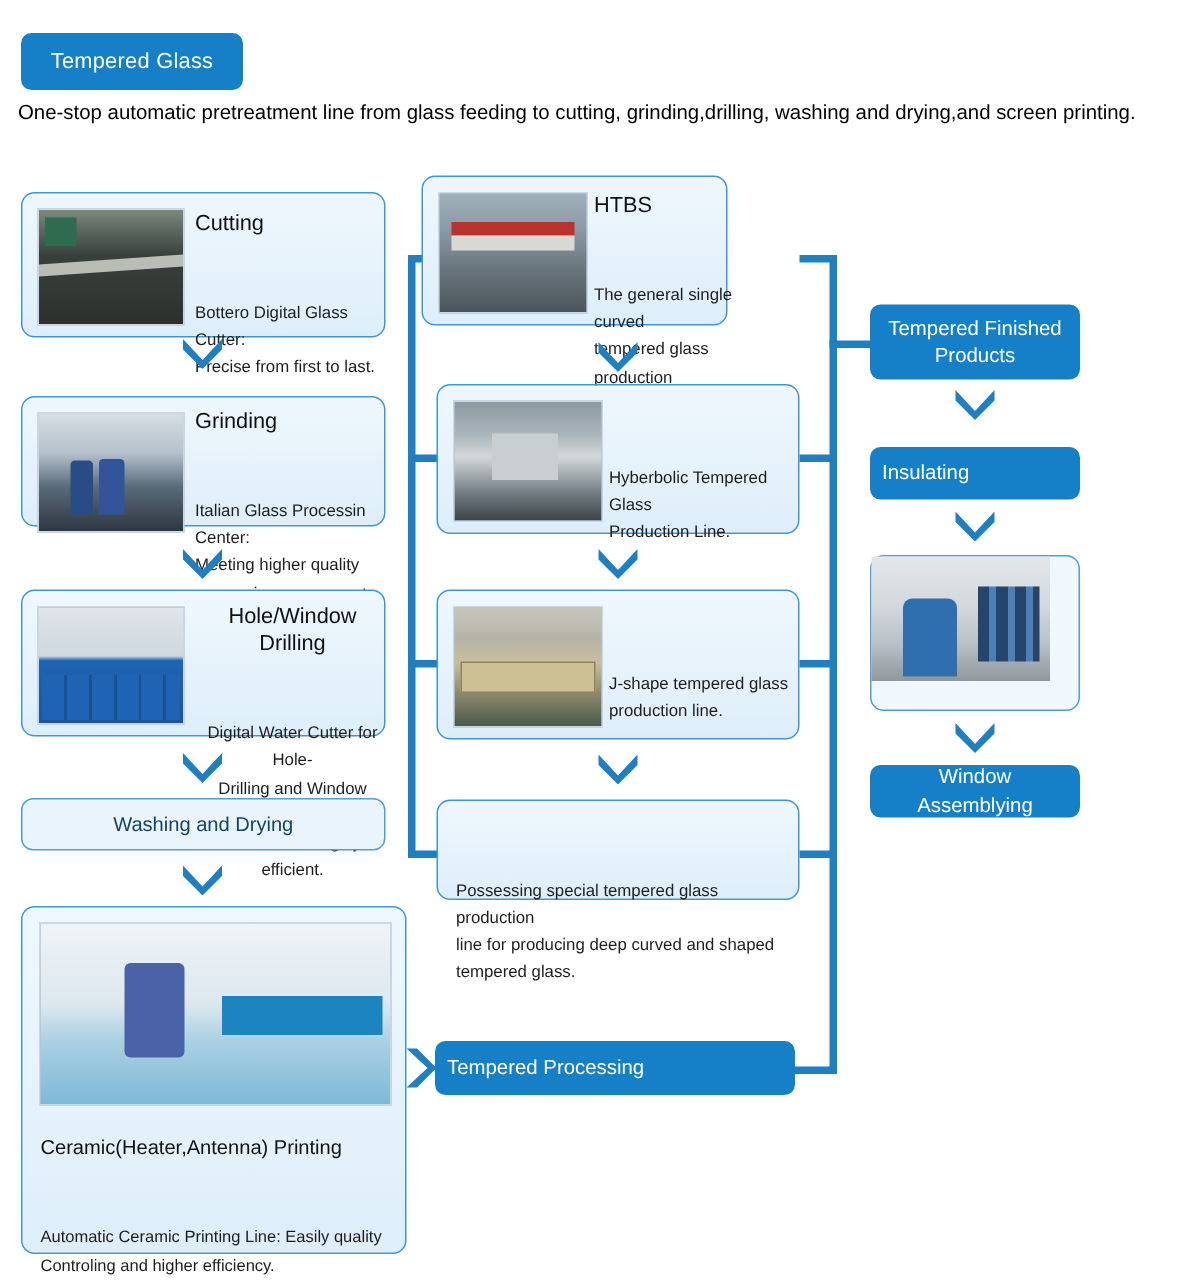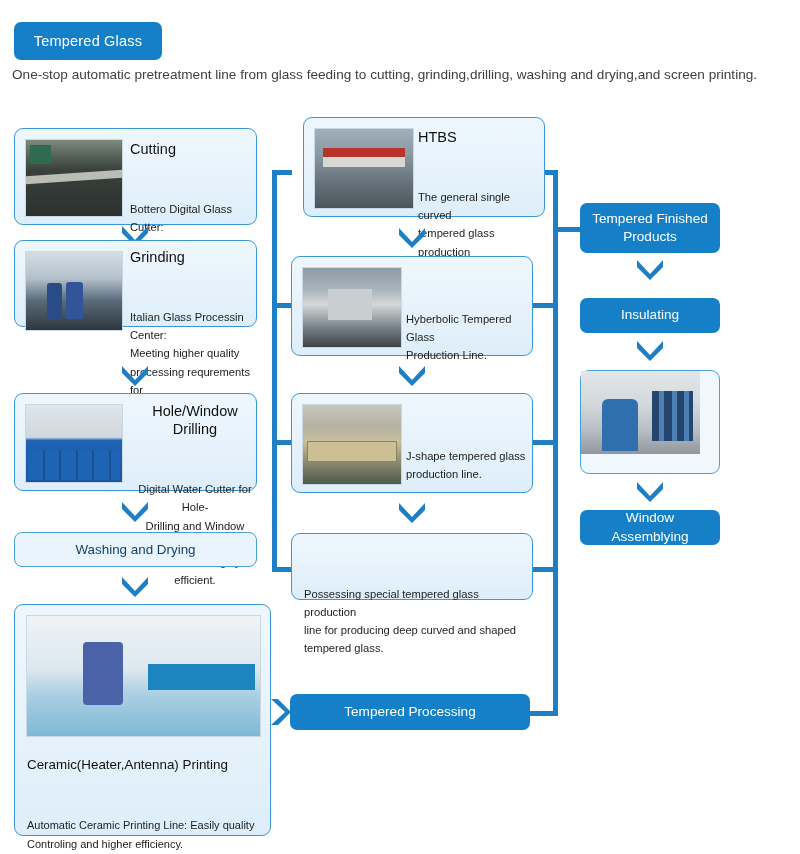--- a/index.html
+++ b/index.html
@@ -15,21 +15,21 @@
 
   
   .tab-chip{
     position:absolute;left:14px;top:22px;width:148px;height:38px;
     background:#1580c8;border-radius:7px 7px 7px 7px;
     display:flex;align-items:center;justify-content:center;
     color:#ffffff;font-size:14.5px;letter-spacing:.2px;
   }
   .intro{
     position:absolute;left:12px;top:66px;width:780px;
-    font-size:13.6px;color:#404040;line-height:1.35;
+    font-size:13.6px;color:#000000;line-height:1.35;
   }
 
   
   .card{
     position:absolute;
     background:linear-gradient(180deg,#eef7fd 0%,#e6f2fb 55%,#ddeefa 100%);
     border:1.4px solid #3c97d6;border-radius:9px;
     box-sizing:border-box;
   }
   .card .thumb{
@@ -50,21 +50,21 @@
   .pill-light{
     position:absolute;
     background:#e9f4fd;border:1.3px solid #4ba0d8;border-radius:8px;
     display:flex;align-items:center;justify-content:center;
     color:#12436b;font-size:13.4px;box-sizing:border-box;
   }
   
   .pill-solid{
     position:absolute;
     background:#1580c8;border-radius:7px;
-    display:flex;align-items:center;justify-content:center;
+    display:flex;align-items:center;
     text-align:center;color:#ffffff;font-size:13.6px;line-height:1.35;
     box-sizing:border-box;padding:0 8px;
   }
   
   .imgcard{
     position:absolute;
     background:#f0f8fe;border:1.3px solid #4ba0d8;border-radius:9px;
     box-sizing:border-box;
   }
 
@@ -150,21 +150,21 @@
 Precise from first to last.</div>
     </div>
   </div>
 
   <div class="arrow-down" style="left:120px;top:224px;">
     <svg width="30" height="22" viewBox="0 0 30 22">
         <path d="M2 2 L15 16 L28 2 L28 9 L15 22 L2 9 Z" fill="#1f7fc4"></path>
       </svg>
   </div>
 
-  <div class="card" style="left:14px;top:240px;width:243px;height:87px;">
+  <div class="card" style="left:14px;top:264px;width:243px;height:87px;">
     <div class="thumb" style="width:96px;height:78px;">
       <div class="ph ph-grind"></div>
     </div>
     <div class="txt" style="left:115px;top:7px;width:130px;">
       <div class="title">Grinding</div>
       <div class="desc" style="white-space:pre-line;">Italian Glass Processin Center:
  Meeting higher quality
 processing requrements for
 OEM.</div>
     </div>
@@ -216,21 +216,21 @@
 clients' different requirement.</div>
     </div>
   </div>
 
   <div class="arrow-right" style="left:269px;top:697px;">
     <svg width="22" height="30" viewBox="0 0 22 30">
         <path d="M2 2 L16 15 L2 28 L9 28 L22 15 L9 2 Z" fill="#1f7fc4"></path>
       </svg>
   </div>
 
-  <div class="card" style="left:303px;top:117px;width:242px;height:100px;">
+  <div class="card" style="left:281px;top:117px;width:204px;height:100px;">
     <div class="thumb" style="width:98px;height:79px;">
       <div class="ph ph-htbs"></div>
     </div>
     <div class="txt" style="left:114px;top:10px;width:122px;">
       <div class="title">HTBS</div>
       <div class="desc" style="white-space:pre-line;">The general single curved
 tempered glass production
 line-HTBS.</div>
     </div>
   </div>

